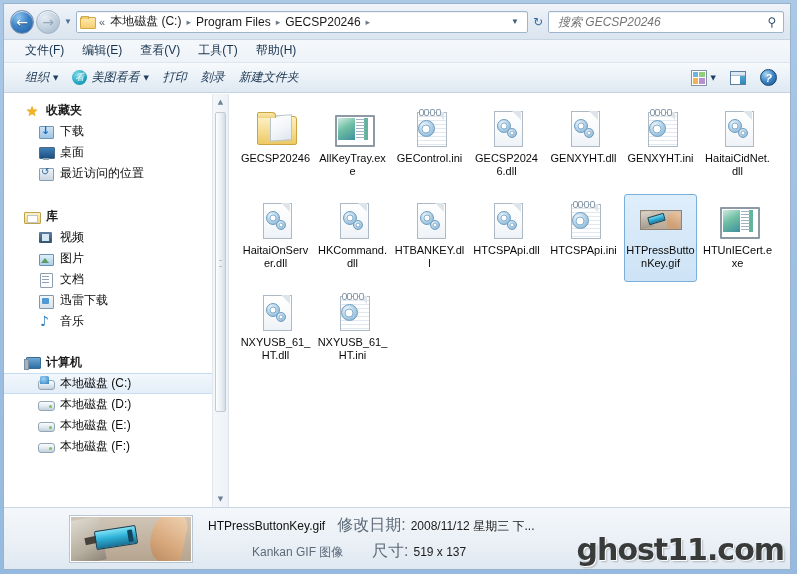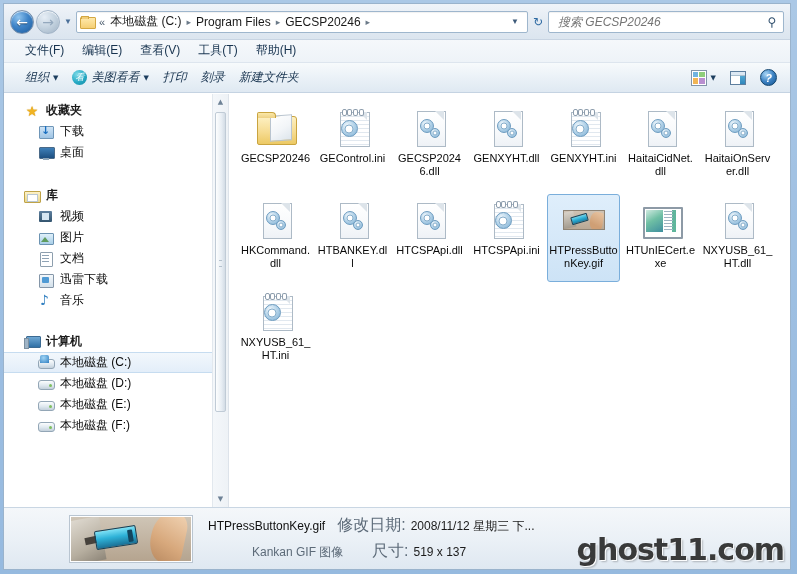--- a/index.html
+++ b/index.html
@@ -662,20 +662,24 @@
             <span>收藏夹</span>
           </div>
           <div class="nav-row child">
             <span class="ni ni-download"></span>
             <span>下载</span>
           </div>
           <div class="nav-row child">
             <span class="ni ni-desktop"></span>
             <span>桌面</span>
           </div>
+          <div class="nav-row child">
+            <span class="ni ni-recent"></span>
+            <span>最近访问的位置</span>
+          </div>
         </div>
 
         <div style="height:18px"></div>
 
         <div class="nav-group">
           <div class="nav-row header">
             <span class="ni ni-library"></span>
             <span>库</span>
           </div>
           <div class="nav-row child">
@@ -734,20 +738,27 @@
 
       <div id="split-divider"></div>
 
       <div id="filepane">
 
         <div class="file-tile">
           <span class="tile-icon ic-folder">
               <i></i>
             </span>
           <span class="tile-label">GECSP20246</span>
+        </div>
+        <div class="file-tile">
+          <span class="tile-icon ic-exe">
+              <i></i>
+              <b></b>
+            </span>
+          <span class="tile-label">AllKeyTray.exe</span>
         </div>
         <div class="file-tile">
           <span class="tile-icon ic-ini">
               <span class="rings"></span>
               <span class="gear g1"></span>
             </span>
           <span class="tile-label">GEControl.ini</span>
         </div>
         <div class="file-tile">
           <span class="tile-icon ic-dll">

